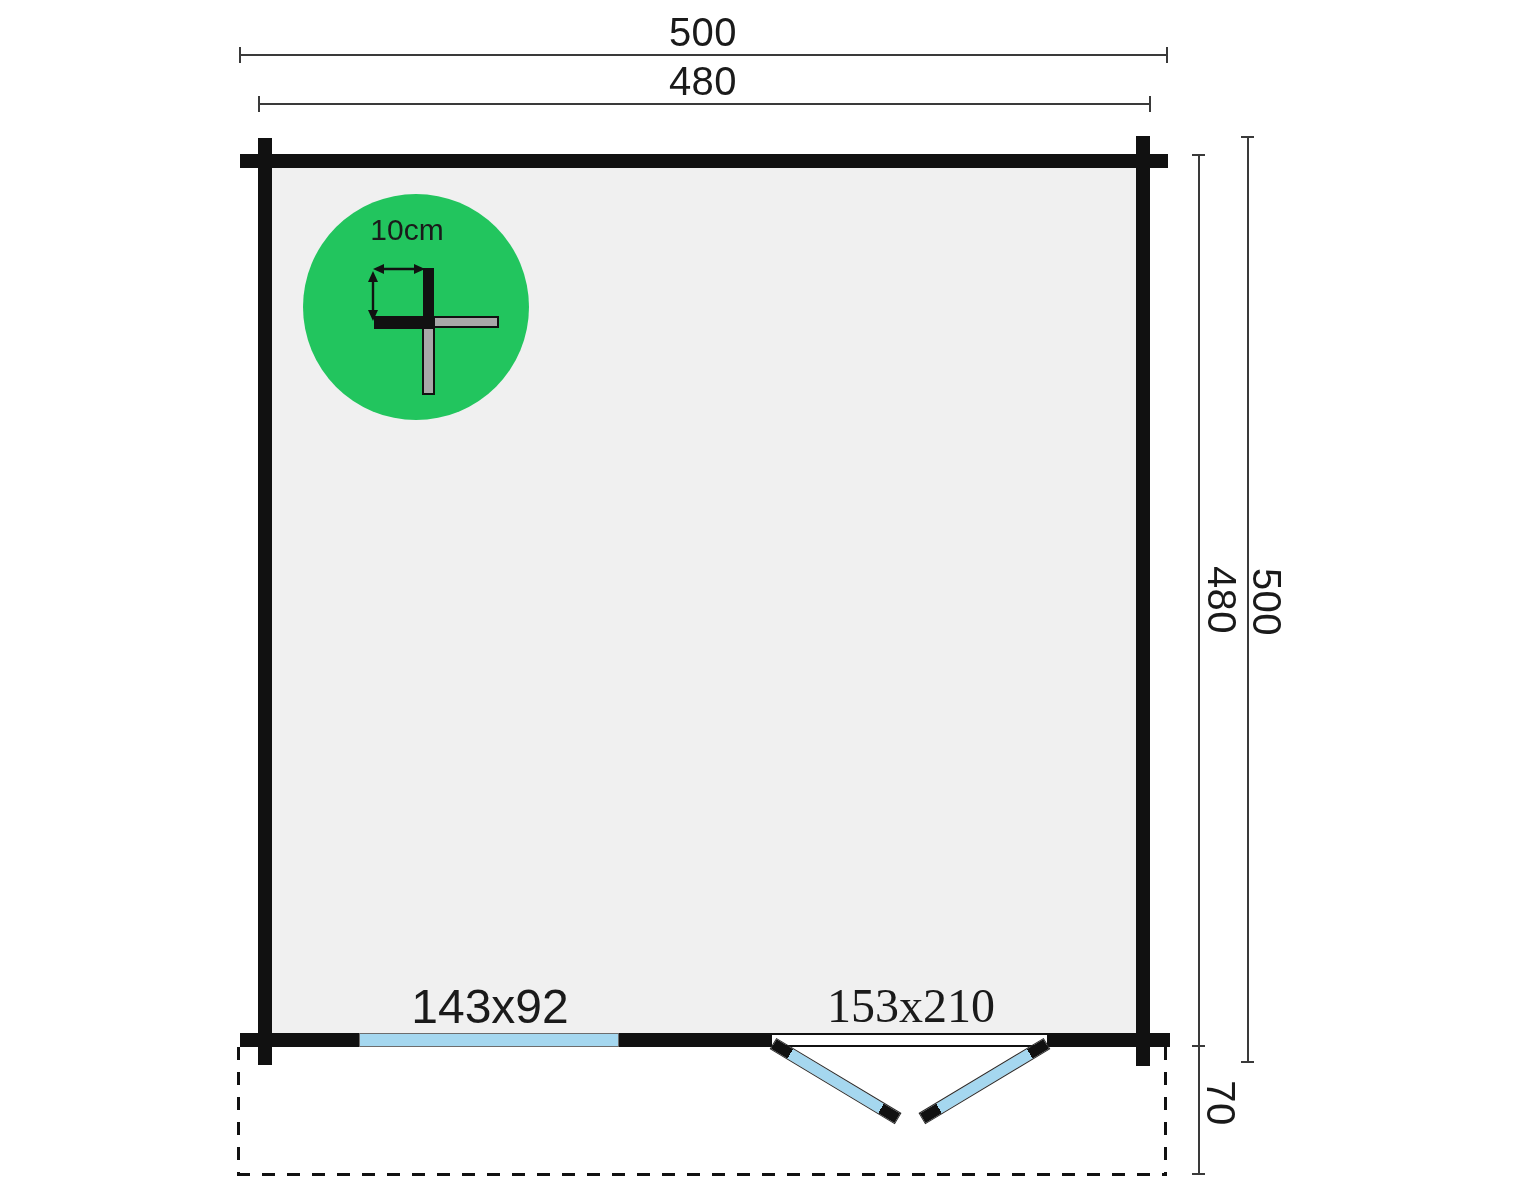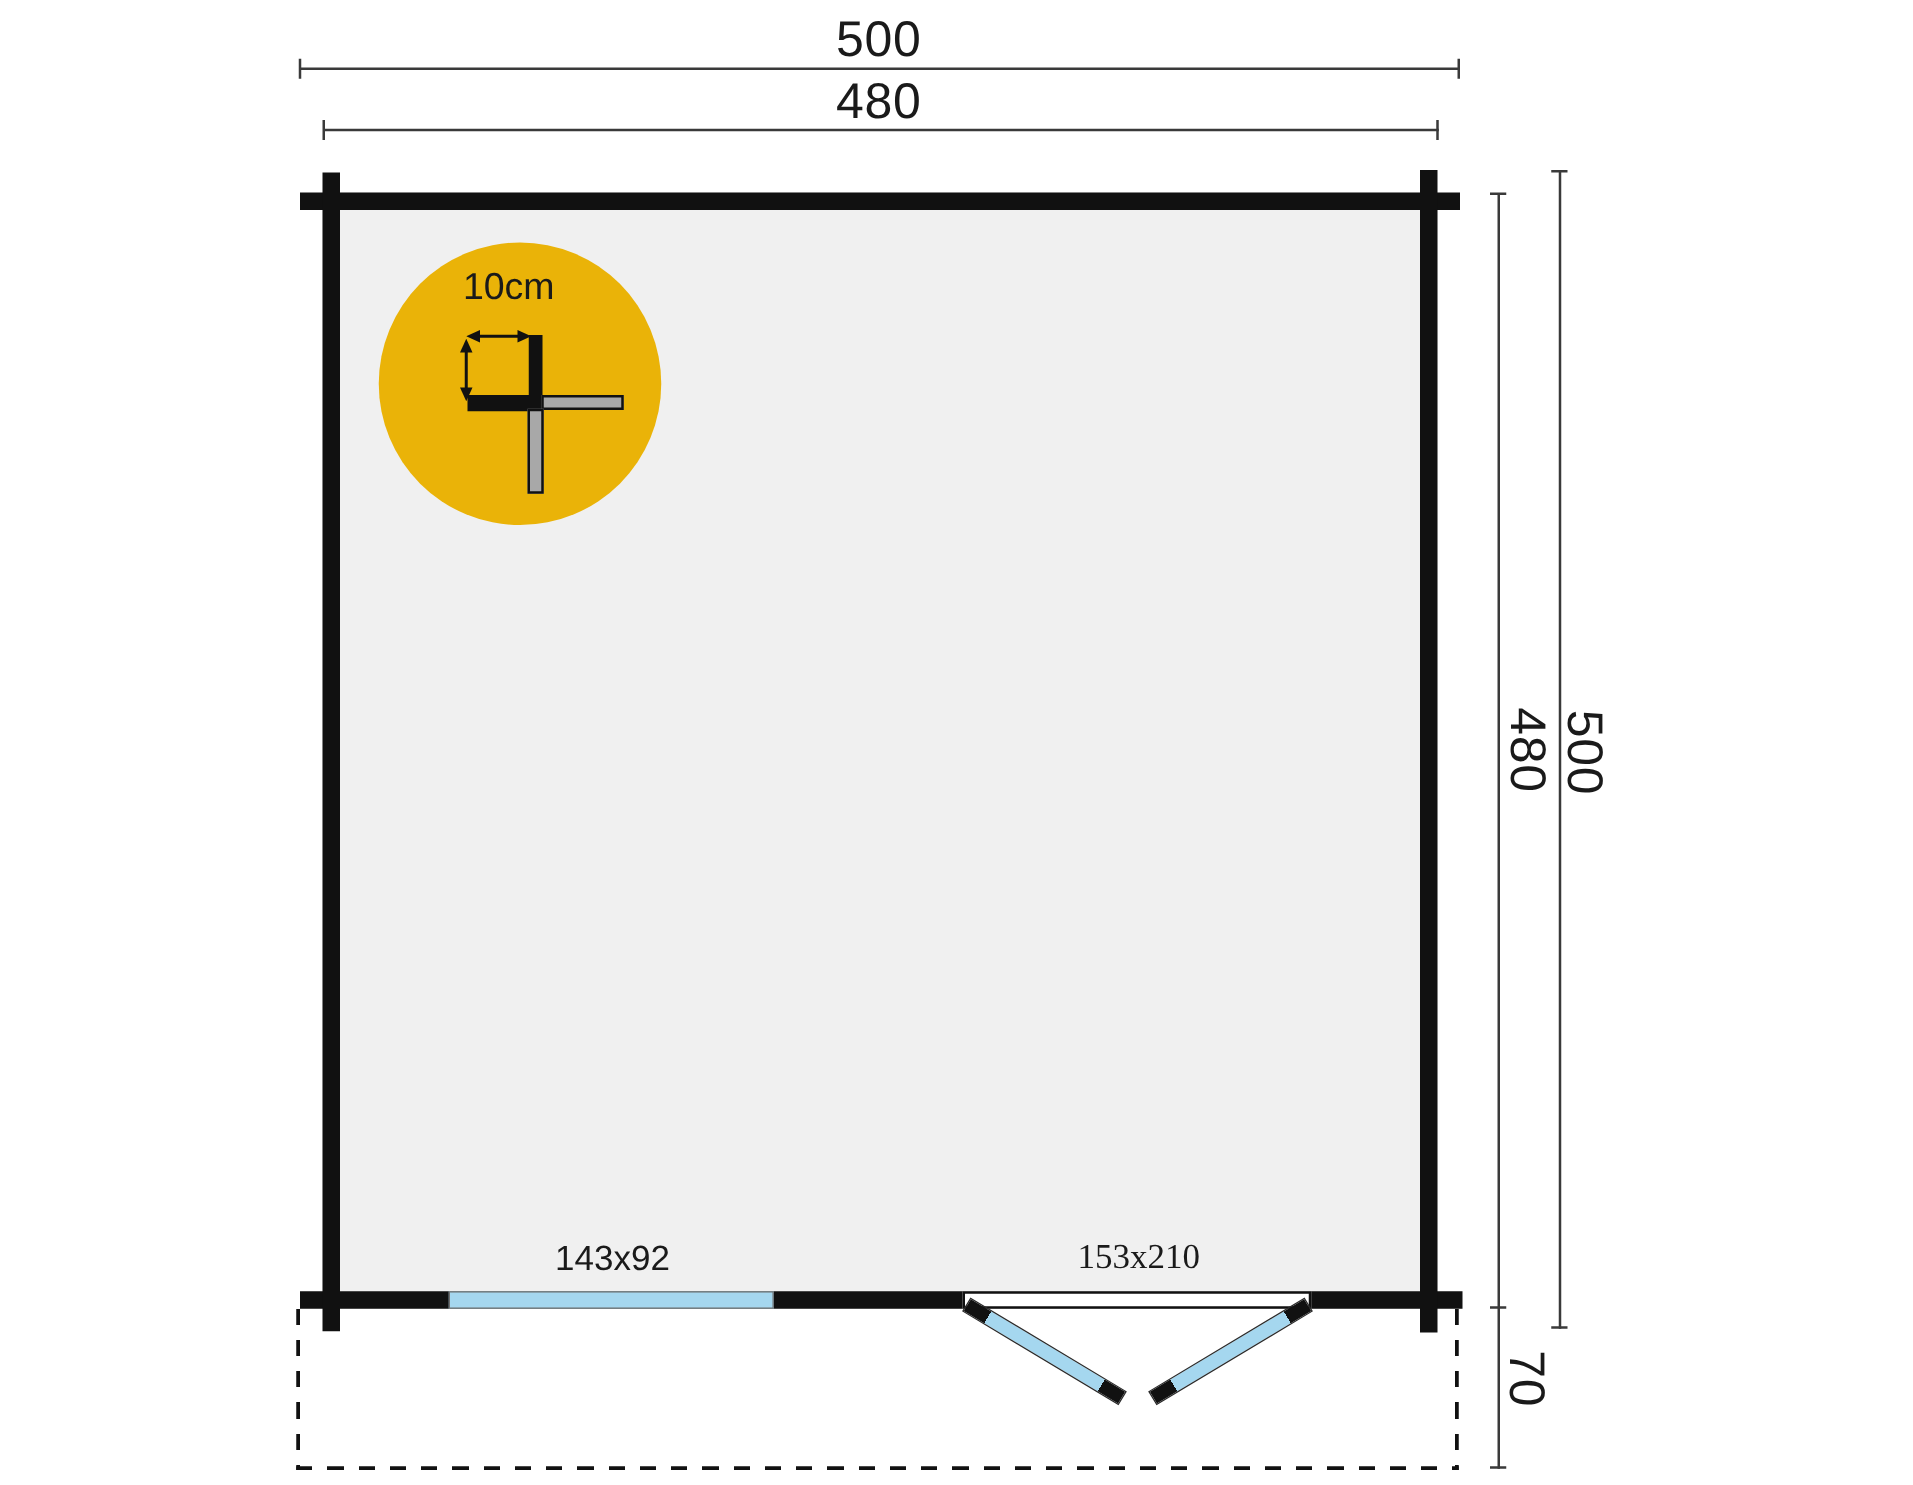--- a/index.html
+++ b/index.html
@@ -21,21 +21,21 @@
   .dim-v{position:absolute;width:2px;background:var(--dim);}
   .tick-v{position:absolute;width:2px;height:16px;background:var(--dim);}
   .tick-h{position:absolute;width:13px;height:2px;background:var(--dim);}
   .dim-label{
     position:absolute;font-size:40px;line-height:1;white-space:nowrap;
     transform:translate(-50%,-50%);color:var(--text);font-weight:400;
     letter-spacing:0.5px;
   }
   .dim-label.rot{transform:translate(-50%,-50%) rotate(90deg);}
   .opening-label{
-    position:absolute;font-size:28px;line-height:1;white-space:nowrap;
+    position:absolute;font-size:48px;line-height:1;white-space:nowrap;
     transform:translate(-50%,-50%);color:var(--text);
   }
   
   .interior{position:absolute;background:var(--interior);}
   .wall{position:absolute;background:var(--wall);}
   .window{
     position:absolute;background:var(--glazing);
     border:1px solid #6d6d6d;box-sizing:border-box;
   }
   .door-frame{
@@ -47,21 +47,21 @@
     background:linear-gradient(90deg,var(--wall) 0 19px,var(--glazing) 19px calc(100% - 19px),var(--wall) calc(100% - 19px) 100%);
   }
   .leaf-left{transform-origin:left center;transform:rotate(31deg);}
   .leaf-right{transform-origin:right center;transform:rotate(-31deg);}
   
   .dash-v{position:absolute;width:3px;background-image:repeating-linear-gradient(180deg,var(--wall) 0 13px,transparent 13px 25px);}
   .dash-h{position:absolute;height:3px;background-image:repeating-linear-gradient(90deg,var(--wall) 0 13px,transparent 13px 25px);}
   
   .detail-circle{
     position:absolute;left:303px;top:194px;width:226px;height:226px;
-    border-radius:50%;background:#eab308;
+    border-radius:50%;background:#22c55e;
   }
   .detail-label{
     position:absolute;left:104px;top:36px;transform:translate(-50%,-50%);
     font-size:30px;line-height:1;white-space:nowrap;color:var(--text);
   }
   .log-black{position:absolute;background:var(--wall);}
   .log-gray{position:absolute;background:var(--log-gray);border:2px solid var(--wall);box-sizing:border-box;}
   .arrow-svg{position:absolute;display:block;}
 </style>
 </head>

